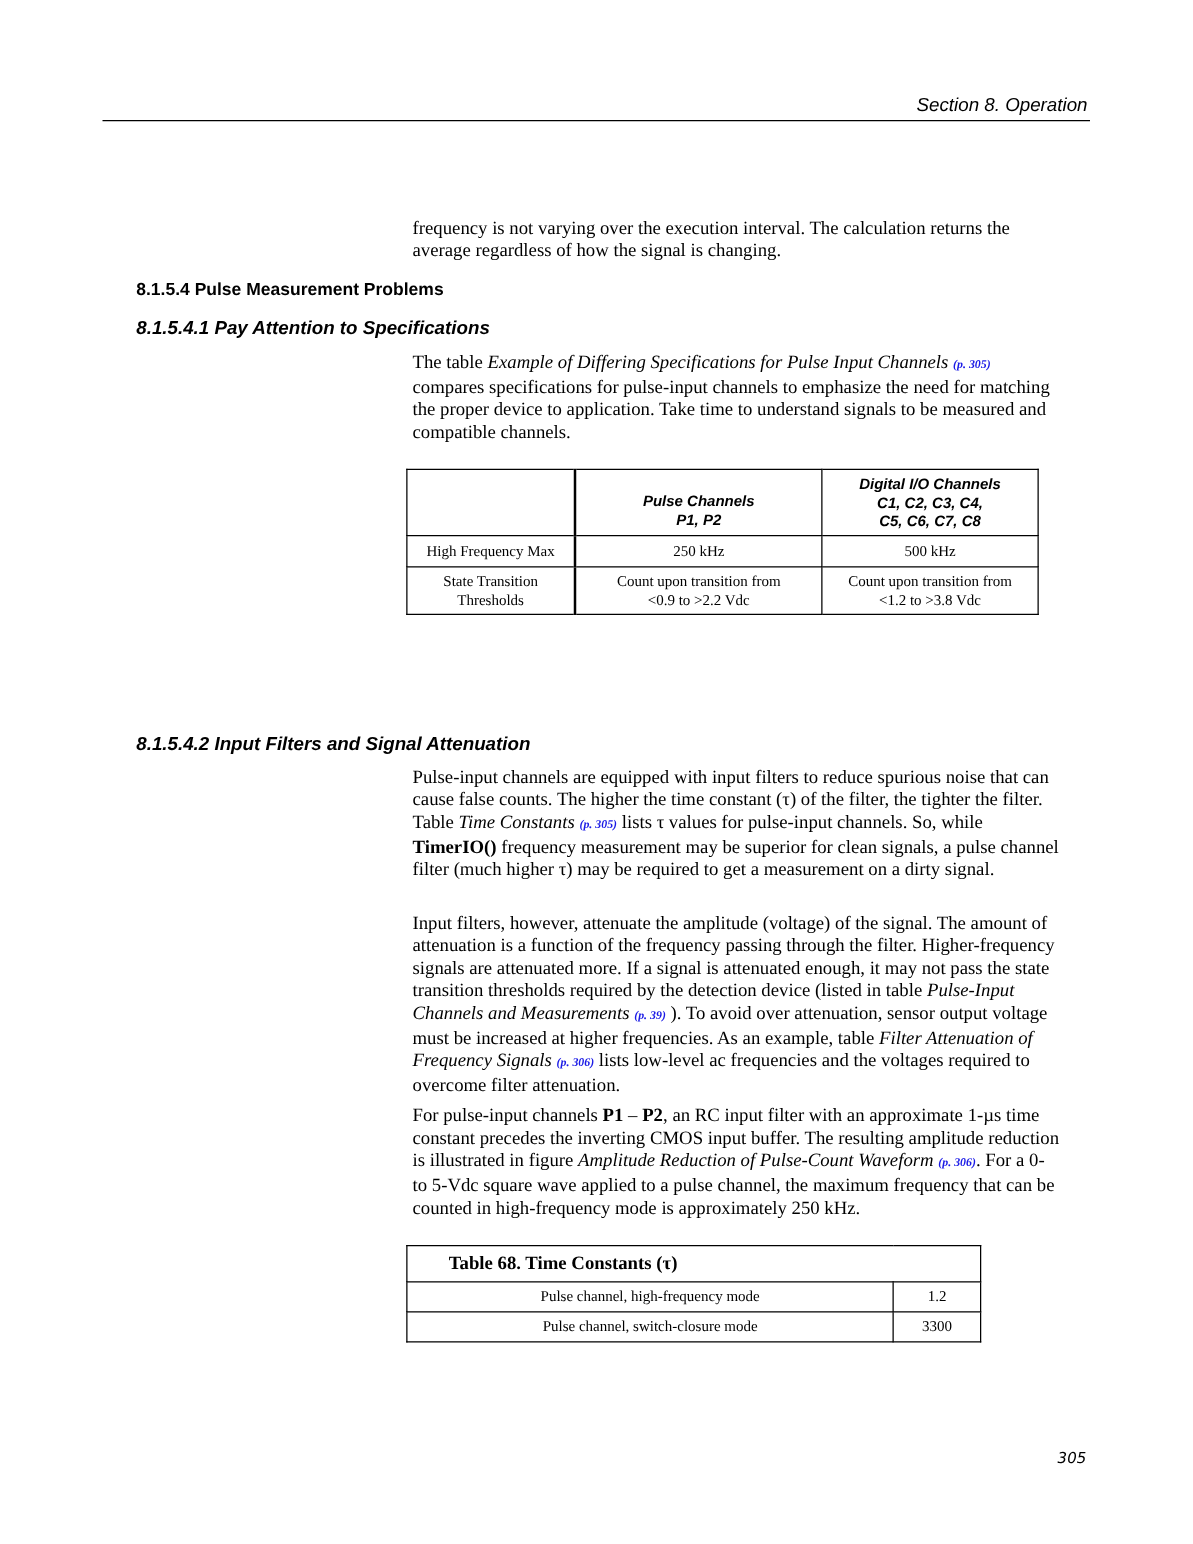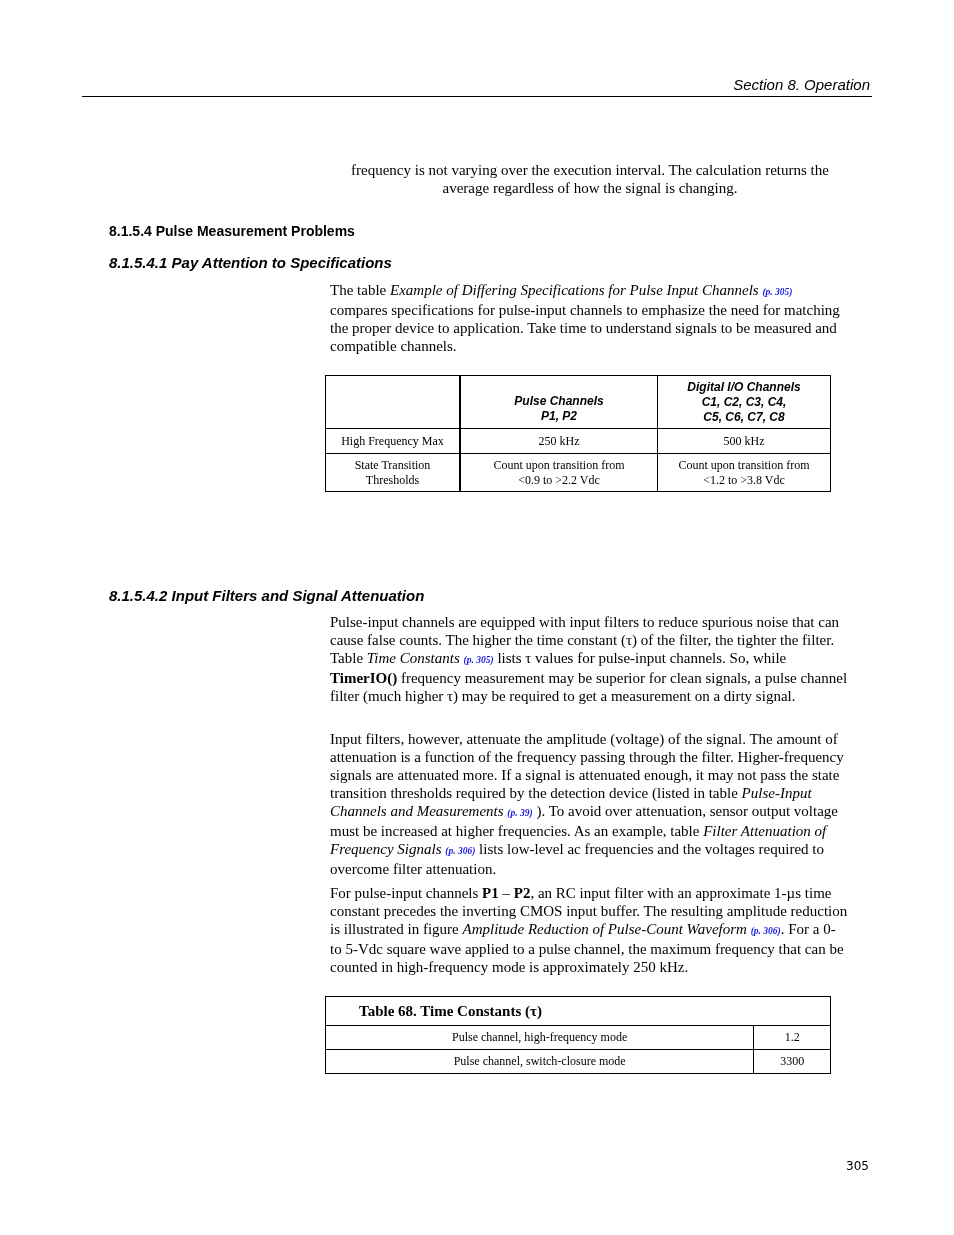--- a/index.html
+++ b/index.html
@@ -30,30 +30,30 @@
   table.doc td, table.doc th { border: 1px solid #000; text-align: center; vertical-align: middle; padding: 0 4px; line-height: 15px; }
   table.doc .caption-cell {
     text-align: left; font-weight: bold; font-size: 15px; line-height: 18px;
     padding: 5px 10px 5px 33px;
   }
   table.doc .caption-cont { padding-left: 28px; display: inline-block; }
   table.doc .hdr { font-family: "Liberation Sans", sans-serif; font-weight: bold; font-style: italic; font-size: 12px; }
   table.doc .thick-bottom { border-bottom: 2px solid #000; }
   .page-num {
     position: absolute; right: 85px; top: 1159px;
-    font-family: "DejaVu Sans", sans-serif; font-size: 12px;
+    font-family: "DejaVu Sans", sans-serif; font-size: 12px; font-style: italic;
   }
 </style>
 </head>
 <body>
 
 <div class="header-text">Section 8.  Operation</div>
 <div class="header-rule"></div>
 
-<div class="body-text" style="top:161px;text-align:center;">
+<div class="body-text" style="top:174px;">
   <p>frequency is not varying over the execution interval.  The calculation returns the average regardless of how the signal is changing.</p>
 </div>
 
 <div class="h2" style="top:223px;">8.1.5.4 Pulse Measurement Problems</div>
 
 <div class="h3" style="top:254px;">8.1.5.4.1 Pay Attention to Specifications</div>
 
 <div class="body-text" style="top:281px;">
   <p><span>The table </span><i>Example of Differing Specifications for Pulse Input Channels</i> <span class="xref">(p. 305)</span><span> compares specifications for pulse-input channels to emphasize the need for matching the proper device to application.  Take time to understand signals to be measured and compatible channels.</span></p>
 </div>
@@ -101,21 +101,21 @@
 </div>
 
 <div class="body-text" style="top:730px;">
   <p><span>Input filters, however, attenuate the amplitude (voltage) of the signal.  The amount of attenuation is a function of the frequency passing through the filter. Higher-frequency signals are attenuated more.  If a signal is attenuated enough, it may not pass the state transition thresholds required by the detection device (listed in table </span><i>Pulse-Input Channels and Measurements</i> <span class="xref">(p. 39)</span><span> ).  To avoid over attenuation, sensor output voltage must be increased at higher frequencies.  As an example, table </span><i>Filter Attenuation of Frequency Signals</i> <span class="xref">(p. 306)</span><span> lists low-level ac frequencies and the voltages required to overcome filter attenuation.</span></p>
 </div>
 
 <div class="body-text" style="top:884px;">
   <p><span>For pulse-input channels </span><b>P1</b><span> – </span><b>P2</b><span>, an RC input filter with an approximate 1-µs time constant precedes the inverting CMOS input buffer.  The resulting amplitude reduction is illustrated in figure </span><i>Amplitude Reduction of Pulse-Count Waveform</i> <span class="xref">(p. 306)</span><span>. For a 0- to 5-Vdc square wave applied to a pulse channel, the maximum frequency that can be counted in high-frequency mode is approximately 250 kHz.</span></p>
 </div>
 
-<table class="doc" style="left:325px; top:996px; width:506px;">
+<table class="doc" style="left:325px; top:996px; width:460px;">
   <tbody>
       <tr style="height:29px;">
     <td colspan="2" class="caption-cell">Table 68. Time Constants (τ)</td>
   </tr>
   <tr style="height:24px;">
     <td>Pulse channel, high-frequency mode</td>
     <td>1.2</td>
   </tr>
   <tr style="height:24px;">
     <td>Pulse channel, switch-closure mode</td>

